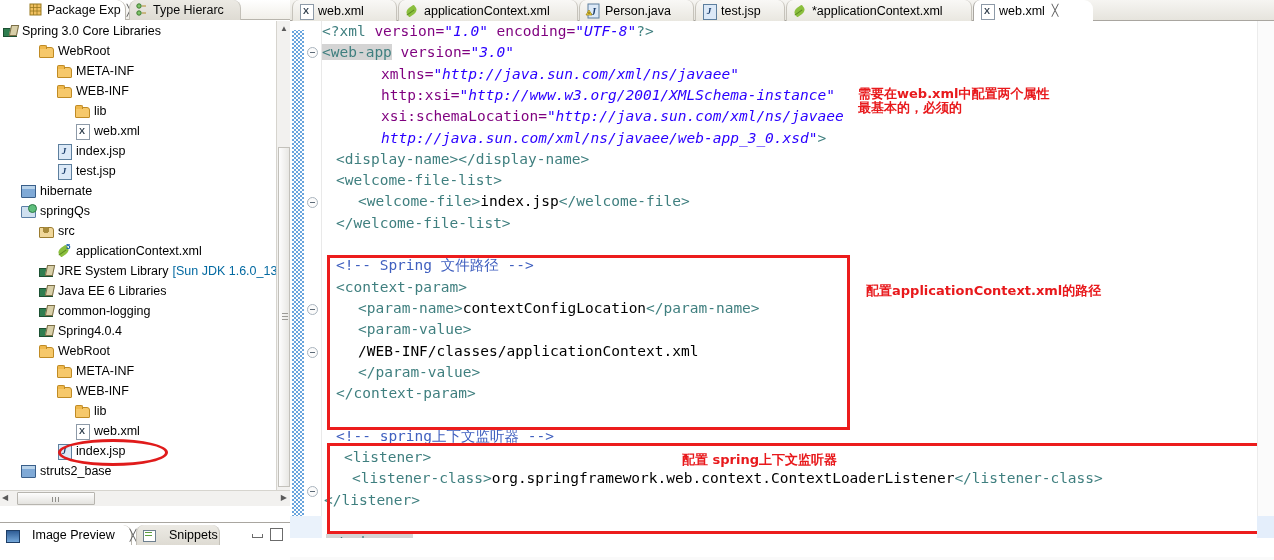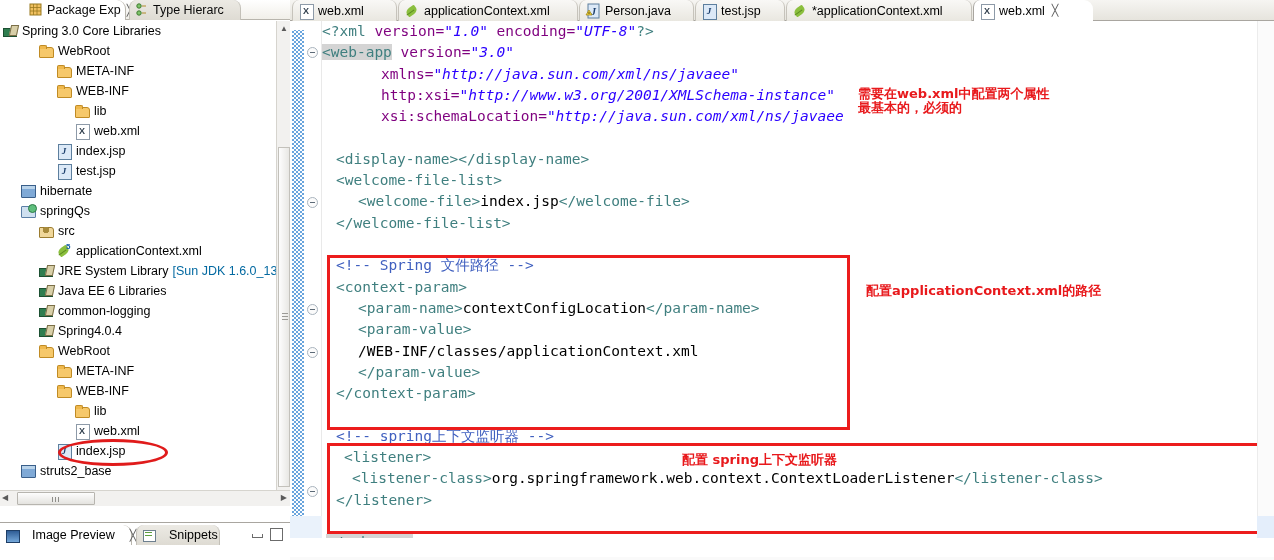--- a/index.html
+++ b/index.html
@@ -531,20 +531,21 @@
       <div class="cl" style="top:0px;"><span class="tag">&lt;?xml </span><span class="attr">version=</span><span class="val">"1.0"</span><span class="attr"> encoding=</span><span class="val">"UTF-8"</span><span class="tag">?&gt;</span></div>
 
       <div class="cl" style="top:21.3px;"><span class="tagsel">&lt;web-app</span><span class="attr"> version=</span><span class="val">"3.0"</span></div>
 
       <div class="cl" style="top:42.6px; left:59px;"><span class="attr">xmlns=</span><span class="val">"http://java.sun.com/xml/ns/javaee"</span></div>
 
       <div class="cl" style="top:63.9px; left:59px;"><span class="attr">http:xsi=</span><span class="val">"http://www.w3.org/2001/XMLSchema-instance"</span></div>
 
       <div class="cl" style="top:85.2px; left:59px;"><span class="attr">xsi:schemaLocation=</span><span class="val">"http://java.sun.com/xml/ns/javaee</span></div>
 
+      <div class="cl" style="top:106.5px; left:59px;"><span class="val">http://java.sun.com/xml/ns/javaee/web-app_3_0.xsd"</span><span class="tag">&gt;</span></div>
 
       <div class="cl" style="top:127.8px; left:14px;"><span class="tag">&lt;display-name&gt;&lt;/display-name&gt;</span></div>
 
       <div class="cl" style="top:149.1px; left:14px;"><span class="tag">&lt;welcome-file-list&gt;</span></div>
 
       <div class="cl" style="top:170.4px; left:36px;"><span class="tag">&lt;welcome-file&gt;</span><span class="txt">index.jsp</span><span class="tag">&lt;/welcome-file&gt;</span></div>
 
       <div class="cl" style="top:191.7px; left:14px;"><span class="tag">&lt;/welcome-file-list&gt;</span></div>
 
       <div class="cl" style="top:234.3px; left:14px;"><span class="cmt">&lt;!-- Spring 文件路径 --&gt;</span></div>
@@ -560,21 +561,21 @@
       <div class="cl" style="top:340.8px; left:36px;"><span class="tag">&lt;/param-value&gt;</span></div>
 
       <div class="cl" style="top:362.1px; left:14px;"><span class="tag">&lt;/context-param&gt;</span></div>
 
       <div class="cl" style="top:404.7px; left:14px;"><span class="cmt">&lt;!-- spring上下文监听器 --&gt;</span></div>
 
       <div class="cl" style="top:426px; left:22px;"><span class="tag">&lt;listener&gt;</span></div>
 
       <div class="cl" style="top:447.3px; left:30px;"><span class="tag">&lt;listener-class&gt;</span><span class="txt">org.springframework.web.context.ContextLoaderListener</span><span class="tag">&lt;/listener-class&gt;</span></div>
 
-      <div class="cl" style="top:468.6px; left:14px;"><span class="tag">&lt;/listener&gt;</span></div>
+      <div class="cl" style="top:468.6px; left:2px;"><span class="tag">&lt;/listener&gt;</span></div>
 
       <div class="cl" style="top:511px; left:4px;"><span class="tagsel">&lt;/web-app&gt;</span></div>
     </div>
 
     <div class="redbox" id="redbox-ctx"></div>
     <div class="redbox" id="redbox-lsn"></div>
 
     <div class="ann" style="left:568px; top:78px;margin-top:6px;">需要在web.xml中配置两个属性</div>
     <div class="ann" style="left:568px; top:98px;">最基本的，必须的</div>
     <div class="ann" style="left:576px; top:281px;">配置applicationContext.xml的路径</div>

